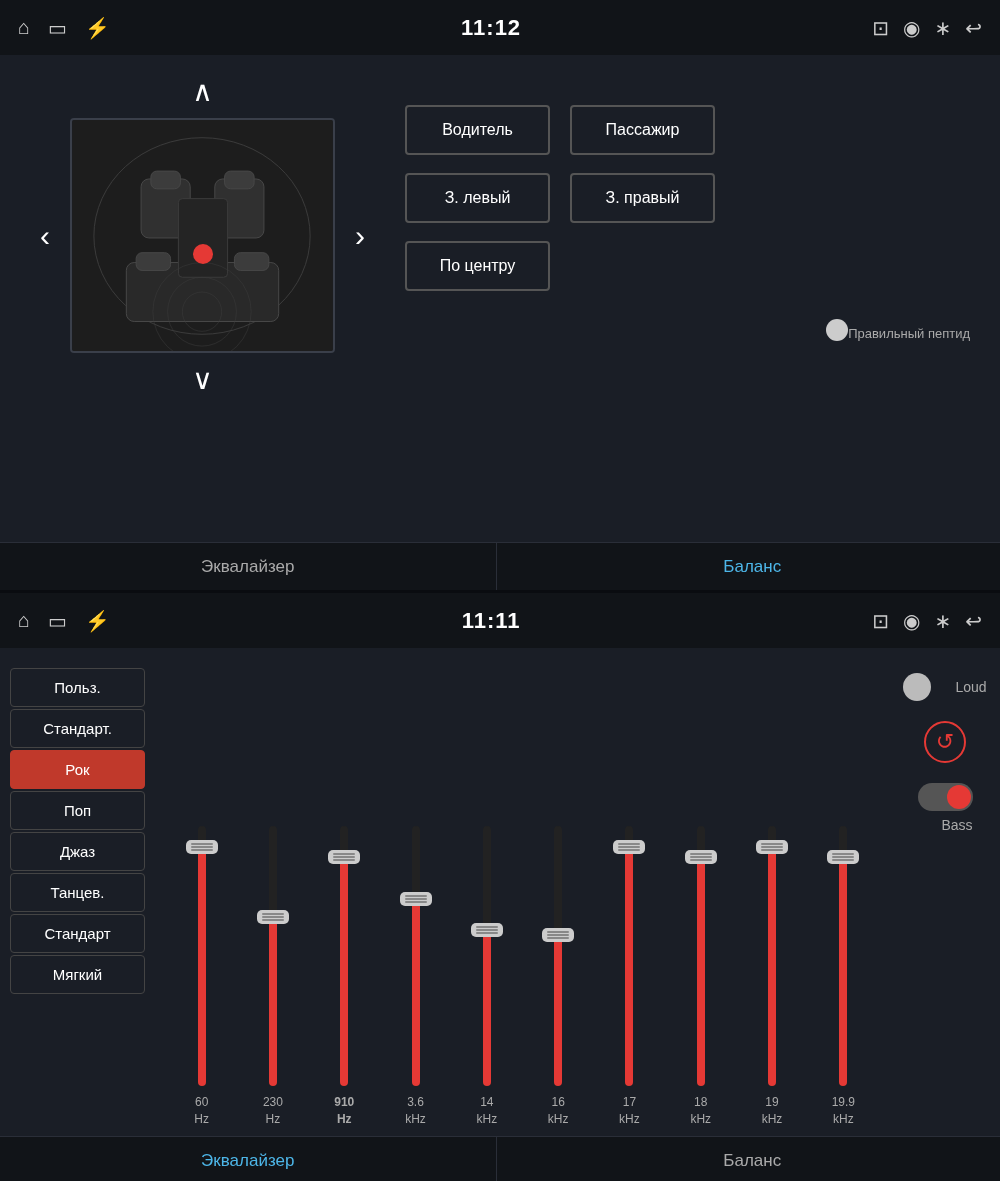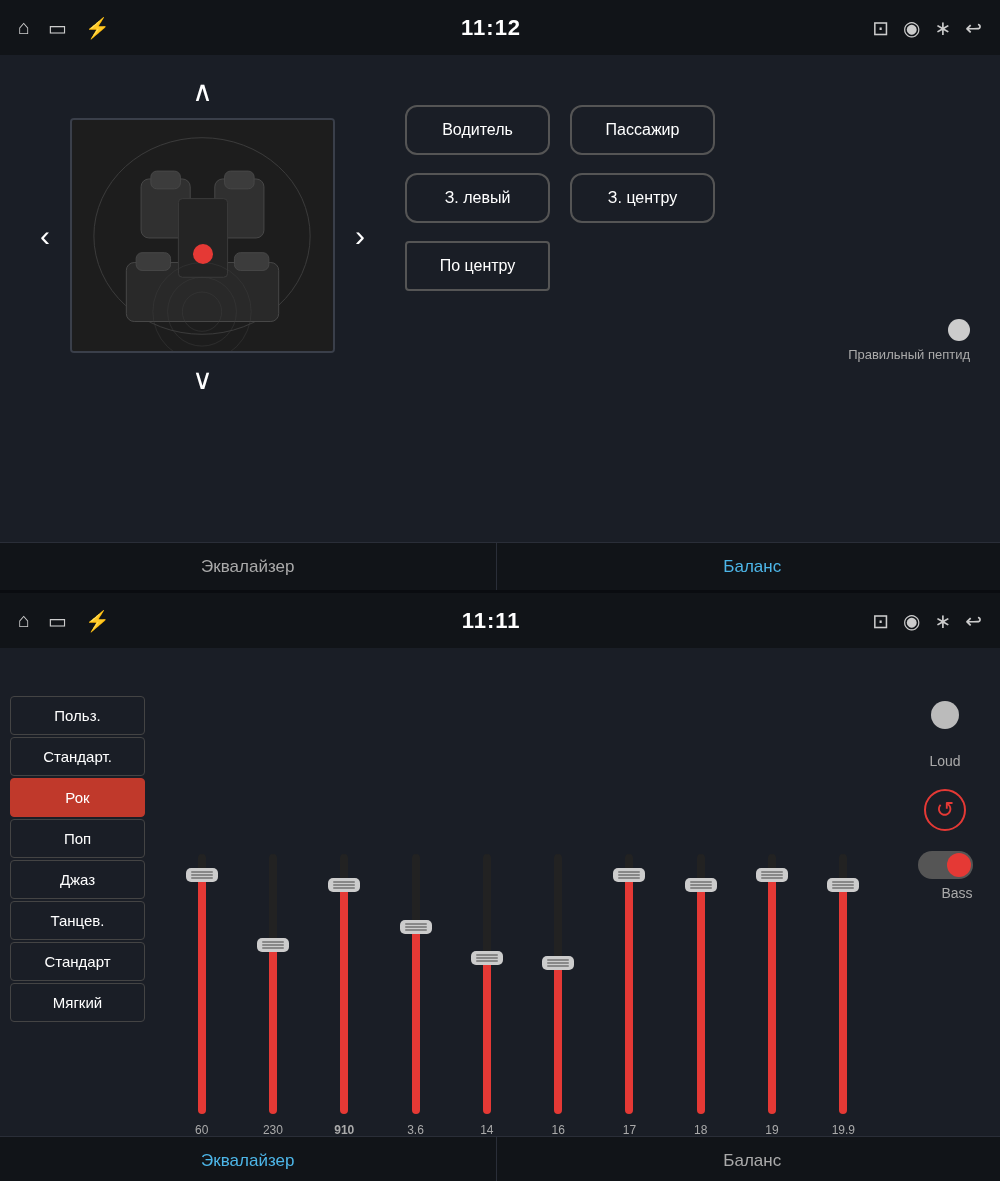--- a/index.html
+++ b/index.html
@@ -97,21 +97,21 @@
     }
     .btn-row {
       display: flex;
       gap: 20px;
     }
     .zone-btn {
       min-width: 145px;
       padding: 14px 20px;
       background: transparent;
       border: 2px solid #555;
-      border-radius: 12px;
+      border-radius: 4px;
       color: #fff;
       font-size: 16px;
       cursor: pointer;
       text-align: center;
     }
     .center-btn {
       min-width: 145px;
       padding: 14px 20px;
       background: transparent;
       border: 2px solid #555;
@@ -119,22 +119,22 @@
       color: #fff;
       font-size: 16px;
       cursor: pointer;
       text-align: center;
     }
 
     
     .right-info {
       margin-top: 20px;
       display: flex;
-      flex-direction: column;
-      align-items: flex-end;
+      flex-direction: row;
+      align-items: center;
       margin-left: 16px;
     }
     .peptide-dot {
       width: 22px;
       height: 22px;
       background: #ccc;
       border-radius: 50%;
       margin-bottom: 6px;
       align-self: flex-end;
     }
@@ -173,21 +173,20 @@
       height: 591px;
       background: #1a1e26;
       position: relative;
     }
 
     
     .eq-content {
       display: flex;
       height: 480px;
       padding: 15px 0 0 0;
-      margin-top: 28px;
     }
 
     
     .preset-list {
       width: 155px;
       display: flex;
       flex-direction: column;
       gap: 2px;
       padding: 5px 10px;
       flex-shrink: 0;
@@ -278,21 +277,21 @@
     .eq-right-controls {
       width: 110px;
       display: flex;
       flex-direction: column;
       align-items: center;
       padding: 10px 0;
       gap: 20px;
     }
     .loud-group {
       display: flex;
-      flex-direction: column;
+      flex-direction: row;
       align-items: center;
       gap: 24px;
       justify-content: space-between;
     }
     .loud-dot {
       width: 28px;
       height: 28px;
       background: #bbb;
       border-radius: 50%;
     }
@@ -430,21 +429,21 @@
       <button class="car-nav-btn">∨</button>
     </div>
 
     <div style="display:flex; flex-direction:column; gap:18px; margin-top: 30px; flex:1;">
       <div class="btn-row">
         <button class="zone-btn">Водитель</button>
         <button class="zone-btn">Пассажир</button>
       </div>
       <div class="btn-row">
         <button class="zone-btn">З. левый</button>
-        <button class="zone-btn">З. центру</button>
+        <button class="zone-btn">З. правый</button>
       </div>
       <div class="btn-row">
         <button class="center-btn">По центру</button>
       </div>
 
       <div class="right-info" style="align-self:flex-end; margin-top:10px;">
         <div class="peptide-dot"></div>
         <span class="peptide-label">Правильный пептид</span>
       </div>
     </div>

